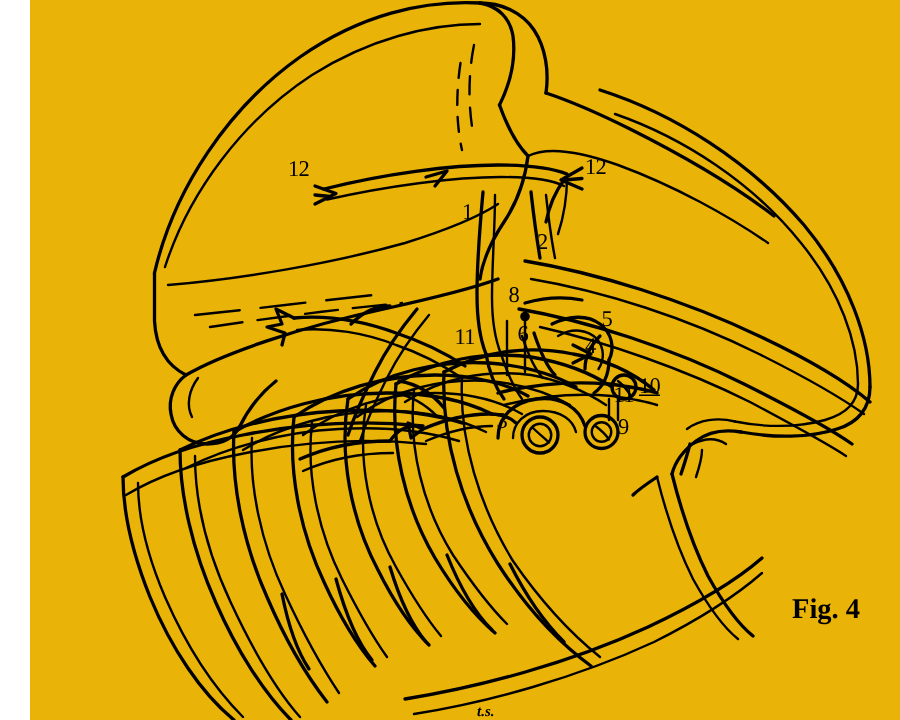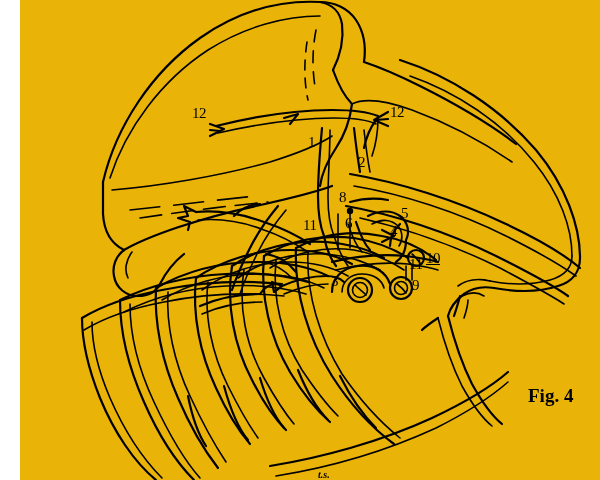--- a/index.html
+++ b/index.html
@@ -272,17 +272,17 @@
   <div class="callout-label" style="left:319px; top:190px;">8</div>
   <div class="callout-label" style="left:381px; top:206px;">5</div>
   <div class="callout-label" style="left:370px; top:224px;">4</div>
   <div class="callout-label" style="left:283px; top:218px;">11</div>
   <div class="callout-label" style="left:325px; top:216px;">6</div>
   <div class="callout-label" style="left:406px; top:251px;text-decoration:underline;">10</div>
   <div class="callout-label" style="left:389px; top:257px;">11</div>
   <div class="callout-label" style="left:392px; top:278px;">9</div>
   <div class="callout-label" style="left:311px; top:274px;">3</div>
 
-  <div class="fig-caption" style="left:508px; top:386px;">Fig. 4</div>
+  <div class="fig-caption" style="left:508px; top:397px;">Fig. 4</div>
 
   <div class="section-note" style="left:298px; top:470px;">t.s.</div>
 
 </div>
 
 </body></html>

